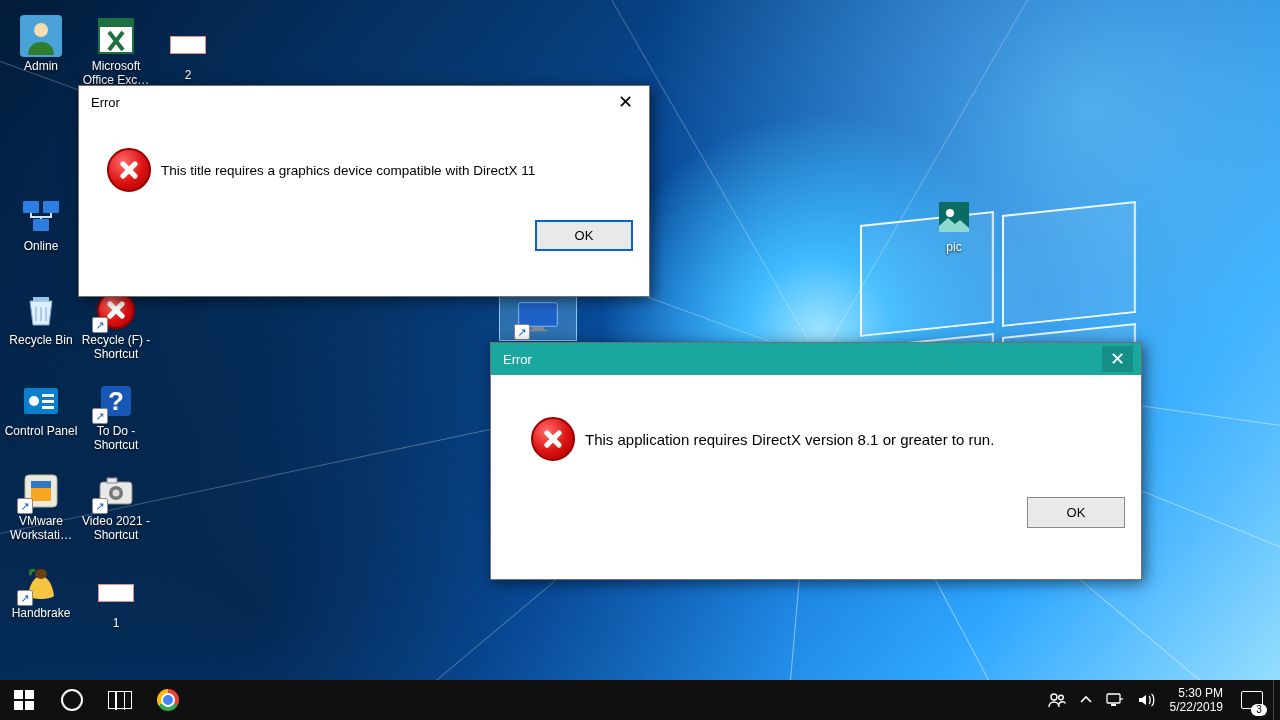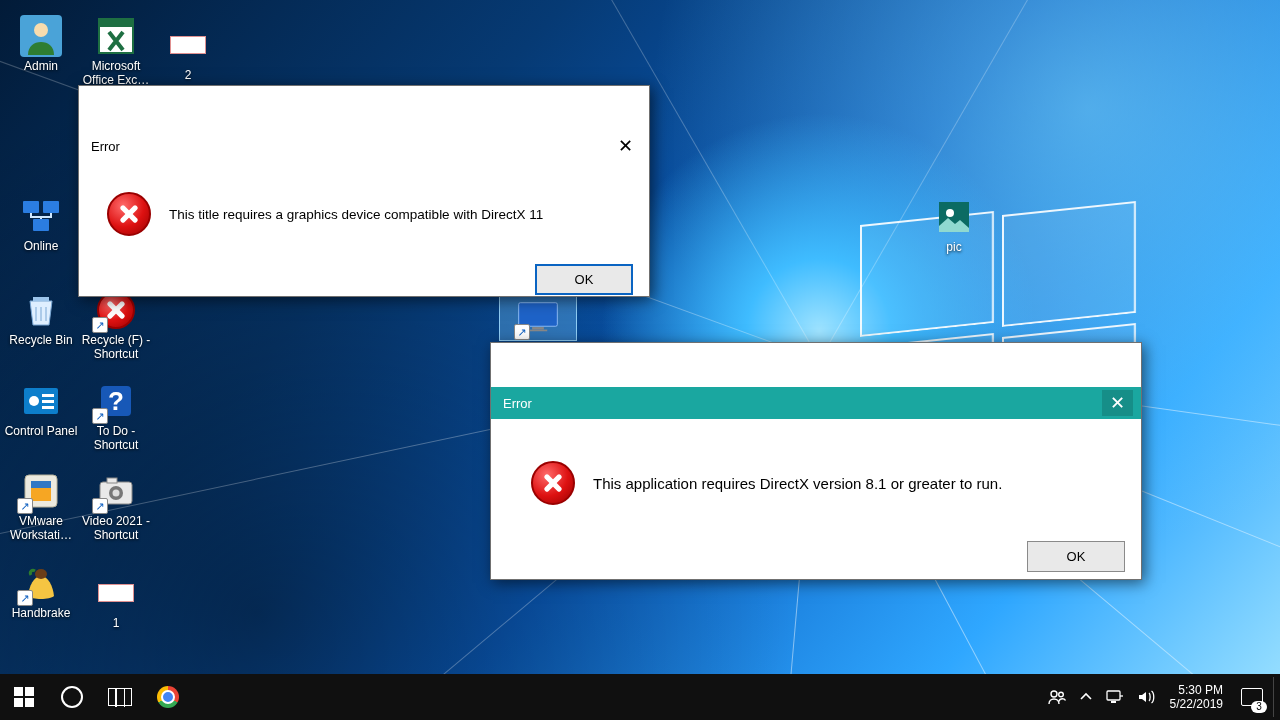--- a/index.html
+++ b/index.html
@@ -19,37 +19,37 @@
 
 .desktop{position:absolute;inset:0 0 40px 0;border-radius:24px;}
 .dicon{position:absolute;width:76px;display:flex;flex-direction:column;align-items:center;gap:2px;cursor:pointer;text-align:center;}
 .dicon .glyph{width:42px;height:42px;display:flex;align-items:center;justify-content:center;font-size:30px;}
 .dicon .label{font-size:12px;line-height:14px;color:#fff;text-shadow:0 1px 3px rgba(0,0,0,.9);max-width:74px;word-break:break-word;}
 .dicon.selected{background:rgba(120,200,255,.35);outline:1px solid rgba(160,220,255,.9);}
 .shortcut-arrow{position:absolute;left:14px;top:28px;width:14px;height:14px;background:#fff;border:1px solid #888;border-radius:2px;display:flex;align-items:center;justify-content:center;font-size:11px;color:#1060c0;}
 
 
 .win{position:absolute;background:#fff;color:#000;border:1px solid #707070;box-shadow:3px 3px 14px rgba(0,0,0,.55);}
-.titlebar{height:32px;display:flex;align-items:center;justify-content:space-between;padding:0 8px 0 12px;font-size:13px;margin-top:44px;}
+.titlebar{height:32px;display:flex;align-items:center;justify-content:space-between;padding:0 8px 0 12px;font-size:13px;}
 .titlebar.light{background:#fff;color:#000;}
 .titlebar.teal{background:#1aa7a0;color:#fff;}
 .close-x{font-size:18px;line-height:18px;padding:4px 8px;cursor:pointer;}
 .close-x.light{color:#000;}
 .close-x.teal{color:#fff;background:rgba(0,0,0,.15);}
-.dlg-body{display:flex;align-items:center;gap:18px;padding:30px 24px 20px 28px;font-size:13.5px;}
+.dlg-body{display:flex;align-items:center;gap:10px;padding:30px 24px 20px 28px;font-size:13.5px;}
 .dlg-buttons{display:flex;justify-content:flex-end;padding:8px 16px 16px 16px;}
 .btn{min-width:98px;height:31px;background:#e9e9e9;border:1px solid #8a8a8a;font-size:13px;cursor:pointer;font-family:inherit;}
 .btn.primary{border:2px solid #0a64c2;}
 .err-icon{width:40px;height:40px;border-radius:50%;background:radial-gradient(circle at 35% 30%,#ff6b6b 0%,#d11 55%,#9a0000 100%);border:2px solid #9a0000;position:relative;flex:0 0 auto;}
 .err-icon::before,.err-icon::after{content:"";position:absolute;left:50%;top:50%;width:22px;height:5px;background:#fff;border-radius:2px;}
 .err-icon::before{transform:translate(-50%,-50%) rotate(45deg);}
 .err-icon::after{transform:translate(-50%,-50%) rotate(-45deg);}
 
 
-.taskbar{position:absolute;left:0;right:0;bottom:0;height:46px;background:#101010;display:flex;align-items:center;color:#fff;}
+.taskbar{position:absolute;left:0;right:0;bottom:0;height:40px;background:#101010;display:flex;align-items:center;color:#fff;}
 .taskbar .tbtn{width:48px;height:40px;display:flex;align-items:center;justify-content:center;cursor:pointer;}
 .taskbar .spacer{flex:1;}
 .tray{display:flex;align-items:center;gap:14px;padding:0 6px 0 10px;}
 .tray .ticon{font-size:14px;cursor:pointer;}
 .clock{display:flex;flex-direction:column;align-items:flex-end;font-size:12px;line-height:14px;padding:0 8px;cursor:pointer;}
 .notif{width:42px;height:40px;display:flex;align-items:center;justify-content:center;position:relative;cursor:pointer;}
 .notif .bubble{width:20px;height:16px;border:1.5px solid #fff;border-radius:2px;}
 .notif .badge{position:absolute;right:6px;bottom:4px;background:#fff;color:#000;font-size:10px;min-width:12px;height:12px;line-height:12px;text-align:center;border-radius:6px;padding:0 2px;}
 
 

